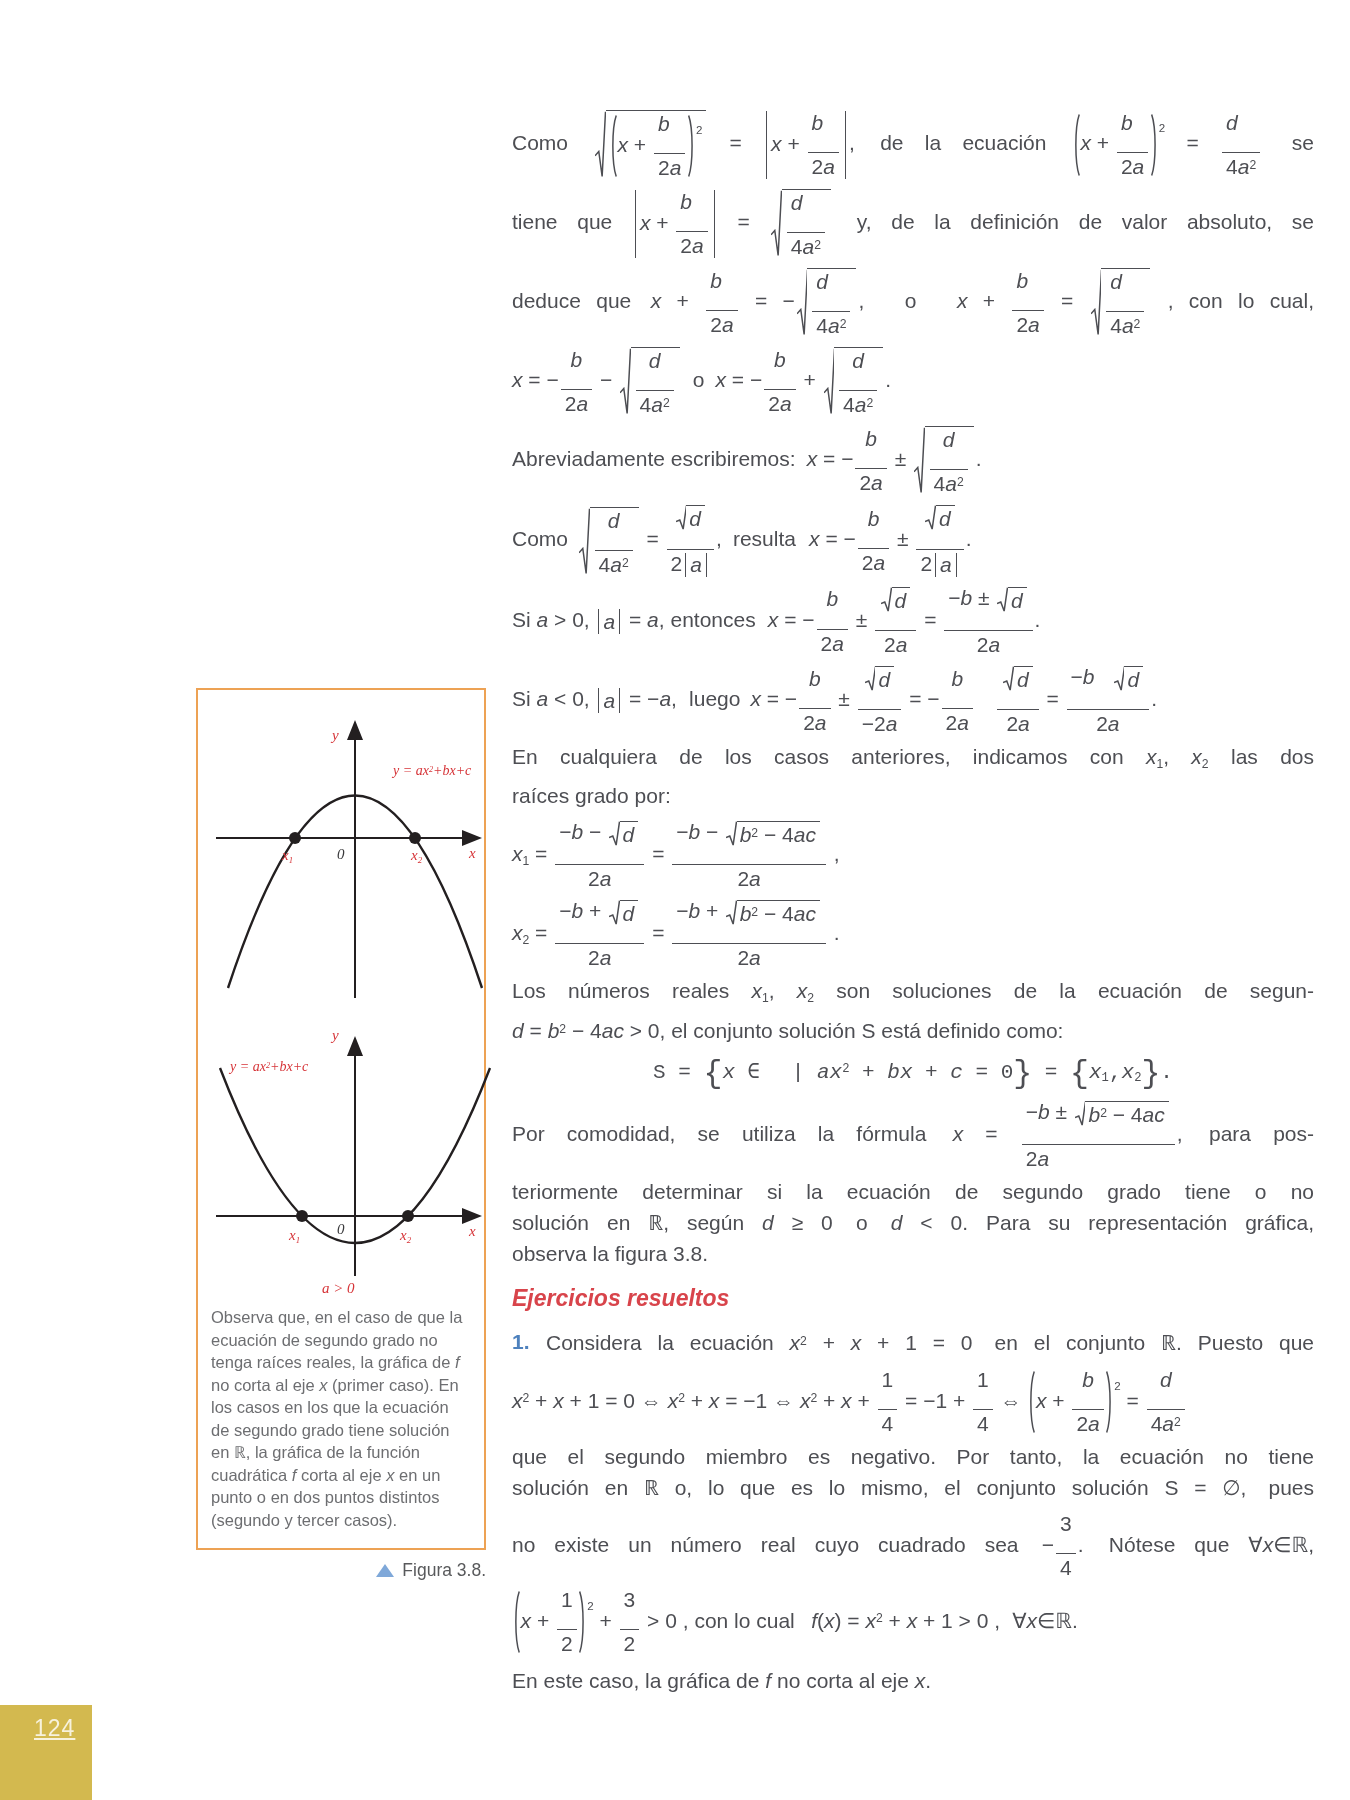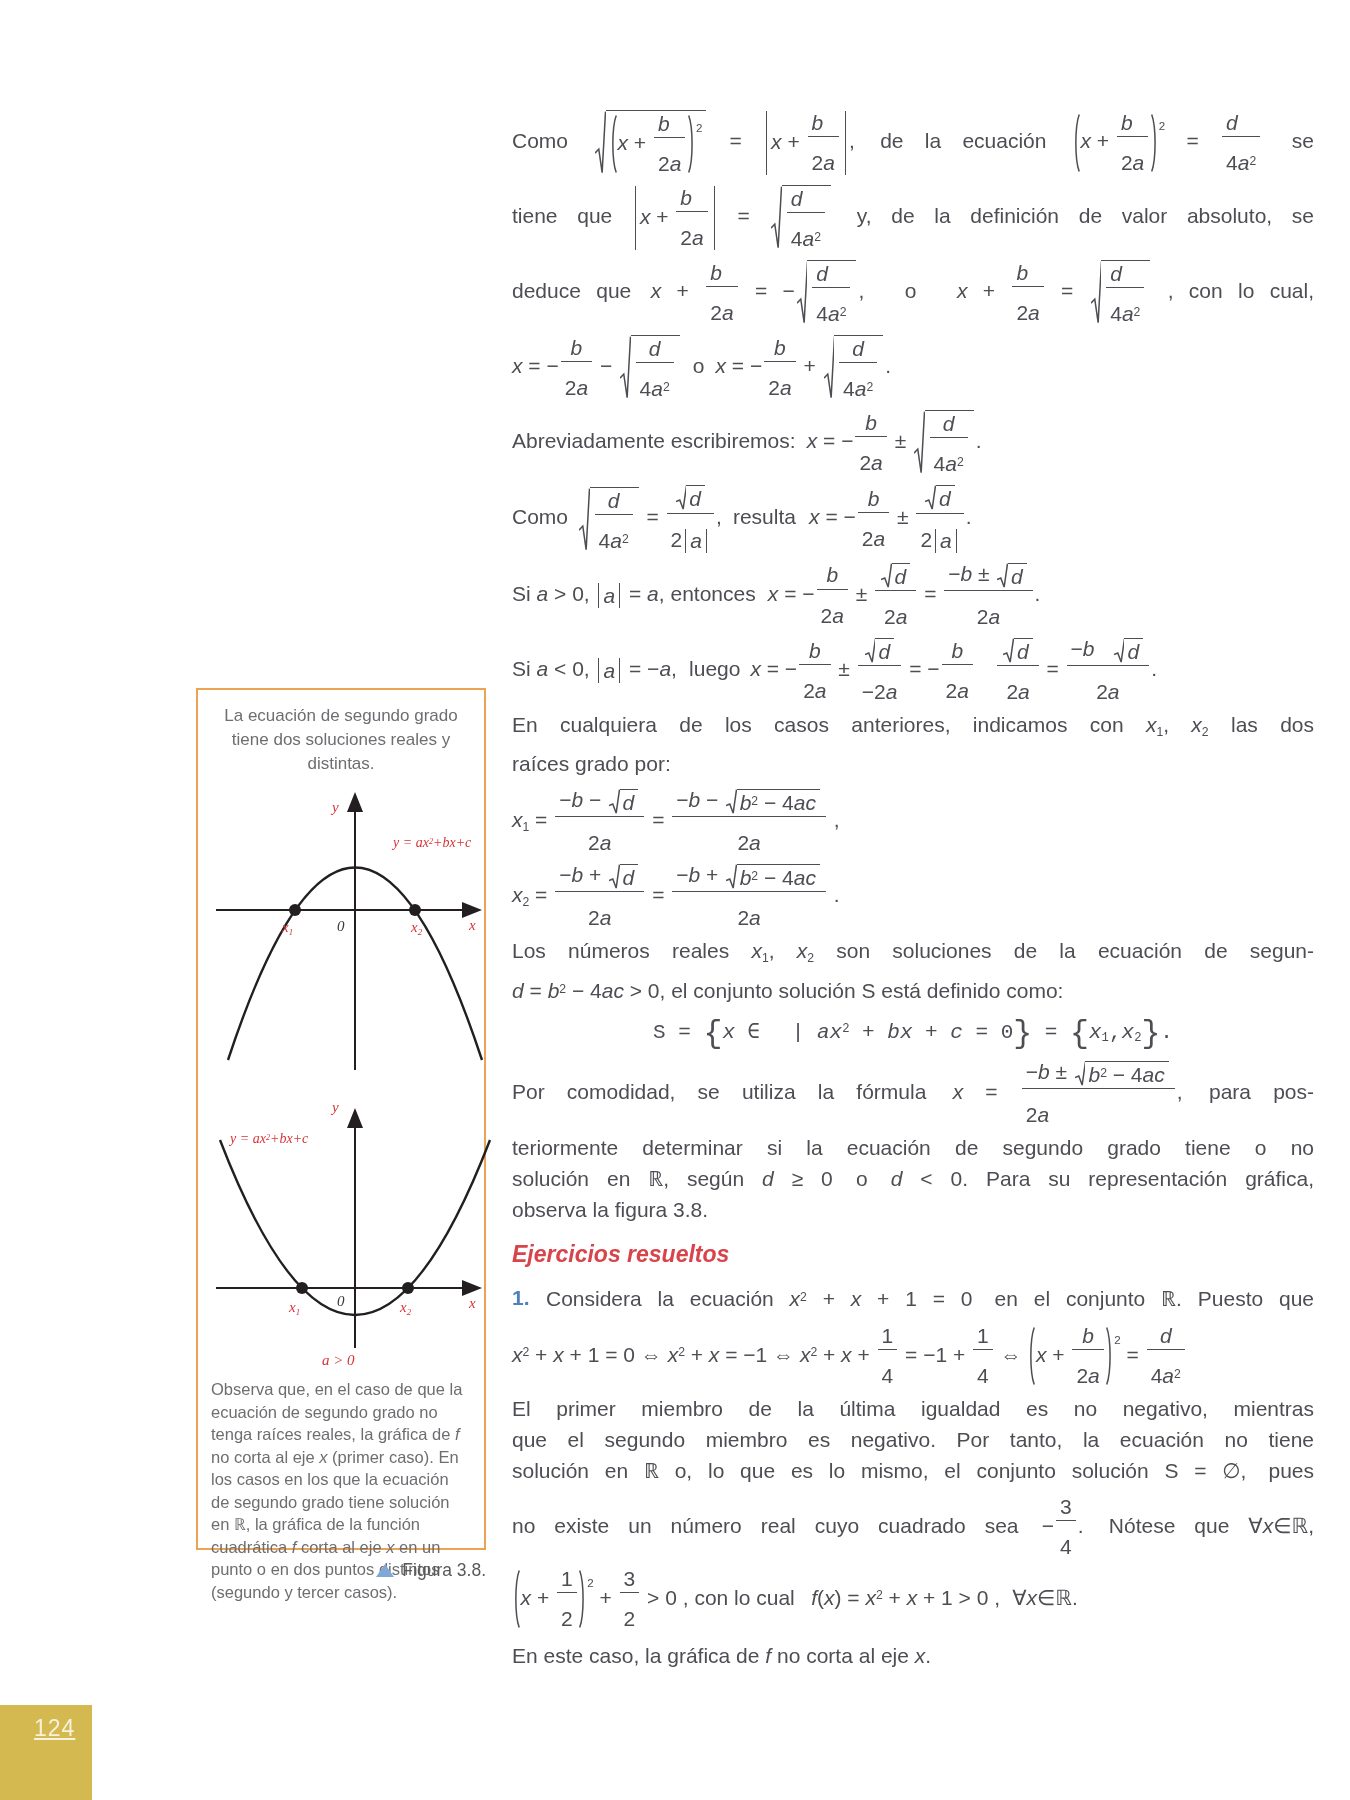--- a/index.html
+++ b/index.html
@@ -11,21 +11,21 @@
   .col { position:absolute; left:512px; top:100px; width:802px; font-size:21px; }
   .mline { line-height:1.12; margin:10px 0 6px; }
   .tline { line-height:31px; }
   .jl { text-align:justify; text-align-last:justify; }
   .ctr { text-align:center;font-family:Liberation Mono, monospace; }
 
   
   i { font-style:italic; }
   .fr { display:inline-block; vertical-align:middle; text-align:center; margin:0 2px; }
   .fr .num { display:block; padding:0 4px 2px; line-height:1.05; }
-  .fr .den { display:block; border-top:1.6px solid currentColor; padding:15px 4px 0; line-height:1.05; }
+  .fr .den { display:block; border-top:1.6px solid currentColor; padding:3px 4px 0; line-height:1.05;margin-top:16px; }
   .sq { position:relative; display:inline-block; vertical-align:middle; padding-left:.5em; margin:0 2px; }
   .sq > svg.tick { position:absolute; left:0; top:0; bottom:0; width:.5em; height:100%; }
   .sq > .rad { display:inline-block; border-top:1.6px solid currentColor; padding:2px 4px 0 3px; }
   .par { position:relative; display:inline-block; vertical-align:middle; padding:0 .36em; margin:0 1px; }
   .par > svg { position:absolute; top:1px; bottom:1px; width:.33em; height:calc(100% - 2px); }
   .par > svg.pl { left:0; } .par > svg.pr { right:0; }
   .ab { display:inline-block; vertical-align:middle; border-left:1.5px solid currentColor;
         border-right:1.5px solid currentColor; padding:1px 4px; margin:0 3px; }
   .sup { font-size:.58em; vertical-align:.45em; }
   .supb { font-size:.55em; vertical-align:1.55em; }
@@ -62,21 +62,20 @@
   
   .pagenum { position:absolute; left:0; top:1705px; width:92px; height:95px; background:#d3b94f; }
   .pagenum span { display:block; margin:10px 0 0 34px; color:#f7f2dd; font-size:23px; letter-spacing:1px;text-decoration:underline; }
 </style>
 </head>
 <body>
 
 <div class="page">
 
   <aside class="figbox">
-    <p class="figcap">La ecuación de segundo grado tiene dos soluciones reales y distintas.</p>
 
     <div class="graph g1">
       <svg class="plot" width="285" height="290" viewBox="0 0 285 290">
         <line x1="145" y1="296" x2="145" y2="28" stroke="#231f20" stroke-width="2"></line>
         <polygon points="145,12 137,32 153,32" fill="#231f20"></polygon>
         <line x1="6" y1="130" x2="256" y2="130" stroke="#231f20" stroke-width="2"></line>
         <polygon points="272,130 252,122 252,138" fill="#231f20"></polygon>
         <path d="M18 280 Q145 -105 272 280" fill="none" stroke="#231f20" stroke-width="2.4"></path>
         <circle cx="85" cy="130" r="6" fill="#231f20"></circle>
         <circle cx="205" cy="130" r="6" fill="#231f20"></circle>
@@ -188,21 +187,20 @@
 
     <div class="exitem">
       <span class="exnum">1.</span>
       <div class="exbody tline jl">Considera la ecuación <i>x</i><span class="sup">2</span> + <i>x</i> + 1 = 0 <span class="hsp" style="width:0.3em"></span>en el conjunto ℝ. Puesto que</div>
     </div>
     <div class="mline"><i>x</i><span class="sup">2</span> + <i>x</i> + 1 = 0 ⇔ <i>x</i><span class="sup">2</span> + <i>x</i> = −1 ⇔ <i>x</i><span class="sup">2</span> + <i>x</i> + <span class="fr"><span class="num">1</span><span class="den">4</span></span> = −1 + <span class="fr"><span class="num">1</span><span class="den">4</span></span> ⇔ <span class="par"><svg class="pl" viewBox="0 0 10 40" preserveAspectRatio="none">
             <path d="M9 1 C2.5 9 2.5 31 9 39" fill="none" stroke="currentColor" stroke-width="1.5" vector-effect="non-scaling-stroke"></path>
           </svg><span class="pc"><i>x</i> + <span class="fr"><span class="num"><i>b</i></span><span class="den">2<i>a</i></span></span></span><svg class="pr" viewBox="0 0 10 40" preserveAspectRatio="none">
             <path d="M1 1 C7.5 9 7.5 31 1 39" fill="none" stroke="currentColor" stroke-width="1.5" vector-effect="non-scaling-stroke"></path>
           </svg></span><span class="supb">2</span> = <span class="fr"><span class="num"><i>d</i></span><span class="den">4<i>a</i><span class="sup">2</span></span></span></div>
-    <div class="tline jl">El primer miembro de la última igualdad es no negativo, mientras</div>
     <div class="tline jl">que el segundo miembro es negativo. Por tanto, la ecuación no tiene</div>
     <div class="tline jl">solución en ℝ o, lo que es lo mismo, el conjunto solución S = ∅, <span class="hsp" style="width:0.3em"></span>pues</div>
     <div class="mline jl">no existe un número real cuyo cuadrado sea <span class="hsp" style="width:0.2em"></span>−<span class="fr"><span class="num">3</span><span class="den">4</span></span>. <span class="hsp" style="width:0.3em"></span>Nótese que ∀<i>x</i>∈ℝ,</div>
     <div class="mline"><span class="par"><svg class="pl" viewBox="0 0 10 40" preserveAspectRatio="none">
             <path d="M9 1 C2.5 9 2.5 31 9 39" fill="none" stroke="currentColor" stroke-width="1.5" vector-effect="non-scaling-stroke"></path>
           </svg><span class="pc"><i>x</i> + <span class="fr"><span class="num">1</span><span class="den">2</span></span></span><svg class="pr" viewBox="0 0 10 40" preserveAspectRatio="none">
             <path d="M1 1 C7.5 9 7.5 31 1 39" fill="none" stroke="currentColor" stroke-width="1.5" vector-effect="non-scaling-stroke"></path>
           </svg></span><span class="supb">2</span> + <span class="fr"><span class="num">3</span><span class="den">2</span></span> &gt; 0 , con lo cual <span class="hsp" style="width:0.5em"></span><i>f</i>(<i>x</i>) = <i>x</i><span class="sup">2</span> + <i>x</i> + 1 &gt; 0 , <span class="hsp" style="width:0.3em"></span>∀<i>x</i>∈ℝ.</div>
     <div class="tline" style="margin-top:10px;">En este caso, la gráfica de <i>f</i> no corta al eje <i>x</i>.</div>
   </main>

